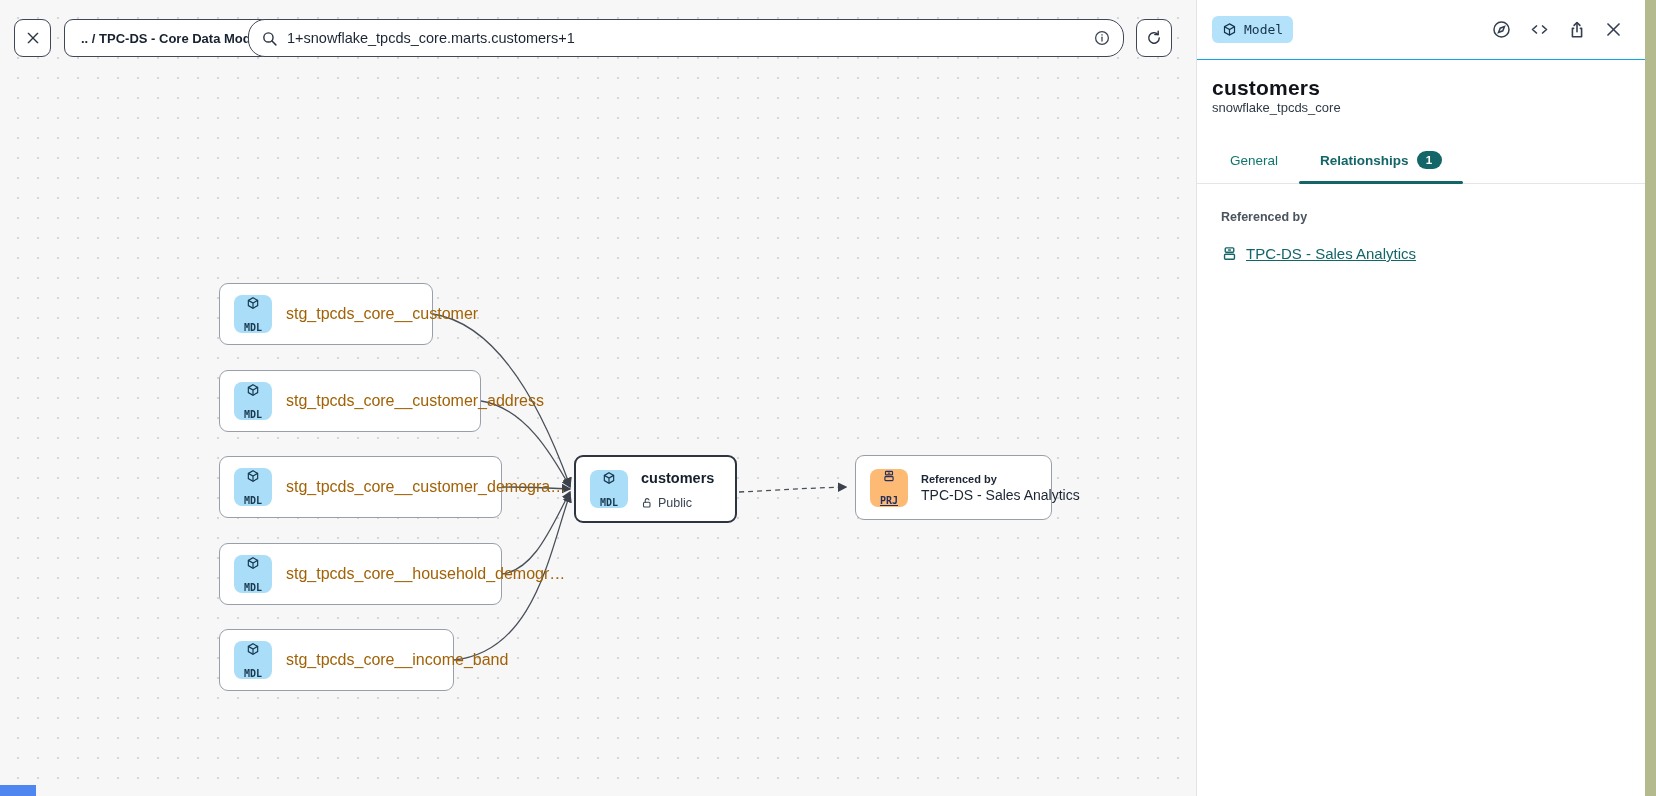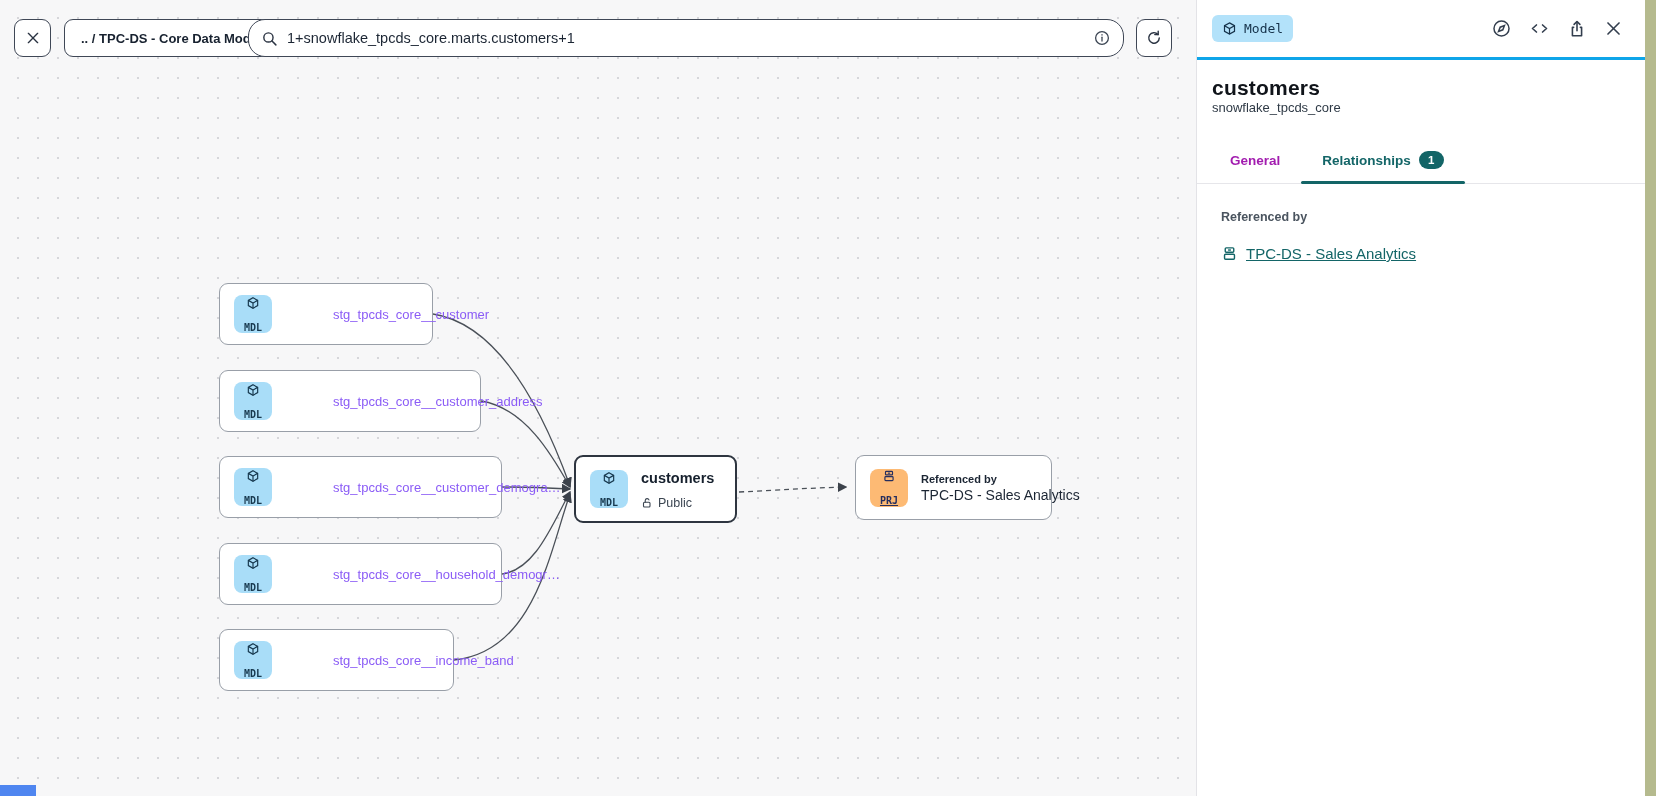--- a/index.html
+++ b/index.html
@@ -32,21 +32,21 @@
     flex:1; border:none; outline:none; font-family:"Liberation Sans",sans-serif;
     font-size:14.5px; color:#1c2634; background:transparent;
   }
   .icon { display:inline-flex; align-items:center; justify-content:center; }
 
   
   .node {
     position:absolute; background:#fff; border:1px solid #999fa8; border-radius:9px;
     display:flex; align-items:center; gap:14px; padding:0 14px; cursor:pointer;
   }
-  .node-label { font-size:13px; color:#8b5cf6; white-space:nowrap;margin-left:47px; }
+  .node-label { font-size:16px; color:#a16207; white-space:nowrap; }
   .type-chip {
     flex:0 0 auto; width:38px; height:38px; border-radius:8px;
     display:flex; flex-direction:column; align-items:center; justify-content:center; gap:13px;
     color:#17384e;
   }
   .chip-mdl { background:#a9ddf8; }
   .chip-prj { background:#fdba74; color:#252e5e;text-decoration:underline; }
   .type-chip .chip-label { font-family:"DejaVu Sans Mono", monospace; font-size:10px; font-weight:bold; line-height:1; }
   .node-selected { border:2px solid #2e3540; }
   .node-title { font-size:14.5px; font-weight:600; color:#16202d; }
@@ -54,39 +54,39 @@
   .node-kicker { font-size:11px; font-weight:600; color:#1b2533; }
   .node-big { font-size:14px; color:#1b2533; margin-top:2px; white-space:nowrap; }
 
   .corner-swatch { position:absolute; left:0; top:785px; width:36px; height:11px; background:#4f86f0; }
 
   
   .panel {
     position:absolute; left:1197px; top:0; width:448px; height:796px; background:#ffffff;
   }
   .panel-header {
-    position:relative; height:60px; border-bottom:3px solid #0ea5e9;
+    position:relative; height:60px; border-bottom:1px solid #0ea5e9;
     display:flex; align-items:center; padding:0 22px 0 15px;
   }
   .model-badge {
     display:inline-flex; align-items:center; gap:7px; height:27px; padding:0 10px;
     background:#b3e2fa; border-radius:6px; color:#15324a;
     font-family:"DejaVu Sans Mono", monospace; font-size:13px;
   }
   .header-icons { margin-left:auto; display:flex; align-items:center; gap:17px; color:#333e4e; }
   .header-icons .icon { cursor:pointer; }
 
   .title-block { padding:16px 16px 0 15px; }
   .panel-title { font-size:21px; font-weight:700; color:#10141a; letter-spacing:.2px; }
   .panel-subtitle { font-size:13px; color:#2f3a46; }
 
   .tabs { position:relative; margin-top:22px; height:47px; border-bottom:1px solid #e6e6ea;
           display:flex; align-items:stretch; padding:0 0 0 12px; }
   .tab { position:relative; display:flex; align-items:center; gap:8px; padding:0 21px;
-         font-size:13.5px; color:#a21caf; cursor:pointer;font-weight:bold; }
+         font-size:13.5px; color:#0f766e; cursor:pointer; }
   .tab-active { color:#136567; font-weight:700; }
   .tab-active::after { content:""; position:absolute; left:0; right:0; bottom:-1px; height:3px;
                        background:#136567; border-radius:2px; }
   .tab-count { min-width:25px; height:18px; padding:0 7px; border-radius:10px; background:#136567;
                color:#fff; font-size:11.5px; font-weight:700; display:flex; align-items:center; justify-content:center; }
 
   .panel-content { padding:26px 16px 0 24px; }
   .section-label { font-size:12.5px; font-weight:700; color:#4a545f; }
   .ref-row { display:flex; align-items:center; gap:8px; margin-top:21px; color:#136567; }
   .ref-link { font-size:15px; color:#136567; text-decoration:underline; cursor:pointer; }

